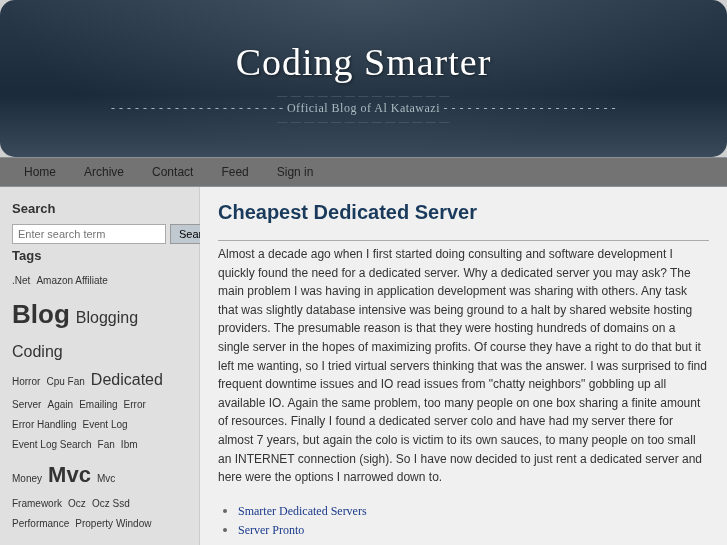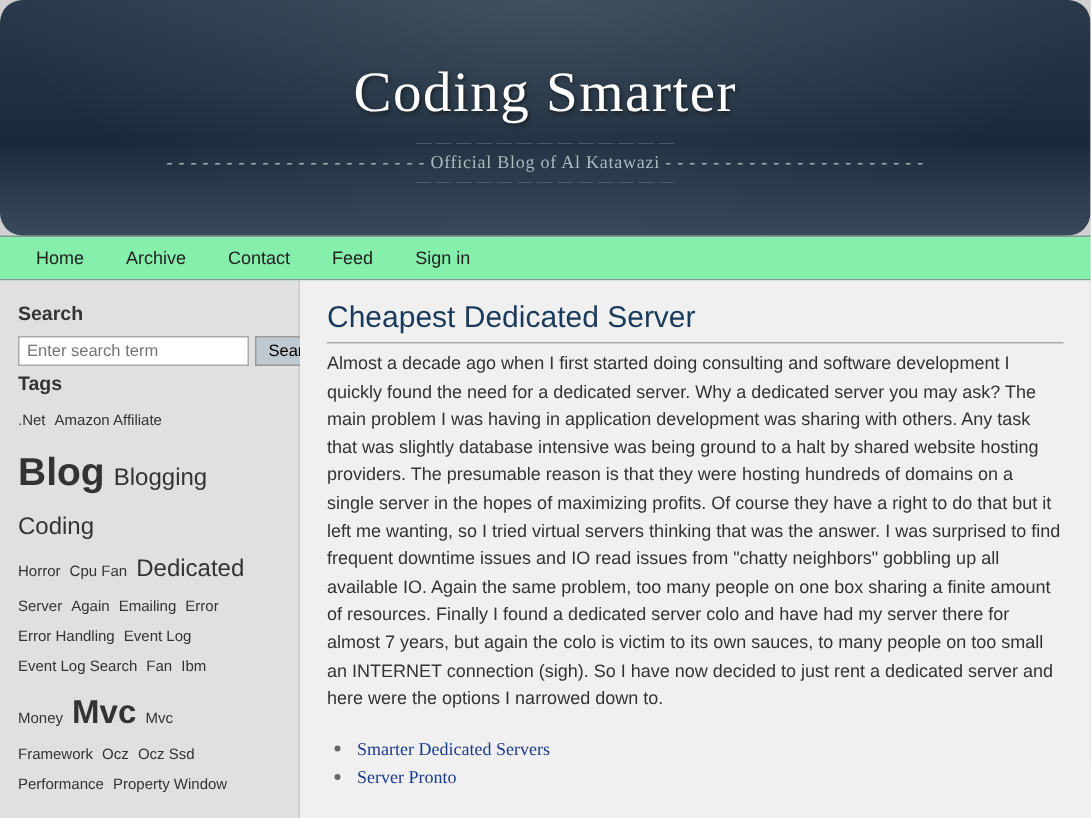--- a/index.html
+++ b/index.html
@@ -38,21 +38,21 @@
     }
     #header .subtitle::before, #header .subtitle::after {
       content: '— — — — — — — — — — — — —';
       color: #556677;
       font-size: 10px;
       display: block;
     }
 
     
     #nav {
-      background: #86efac;
+      background: #737373;
       border-top: 1px solid #8a9298;
       border-bottom: 1px solid #8a9298;
       padding: 0 10px;
     }
     #nav ul { list-style: none; display: flex; gap: 0; }
     #nav ul li a {
       display: block;
       padding: 7px 14px;
       color: #222;
       text-decoration: none;
@@ -127,24 +127,24 @@
     .tag-blog { font-size: 26px; font-weight: bold; }
 
     
     #content {
       flex: 1;
       padding: 14px 18px;
       background: #f0f0f0;
     }
     .post-title {
       font-size: 20px;
-      font-weight: normal;
+      font-weight: bold;
       color: #1a3a5c;
       border-bottom: 1px solid #aaa;
-      padding-bottom: 4px;
+      padding-bottom: 16px;
       margin-bottom: 4px;
       font-family: Arial, sans-serif;
       text-decoration: none;
       display: block;
     }
     .post-meta {
       font-size: 11px;
       color: #666;
       margin-bottom: 10px;
       font-family: Arial, sans-serif;

